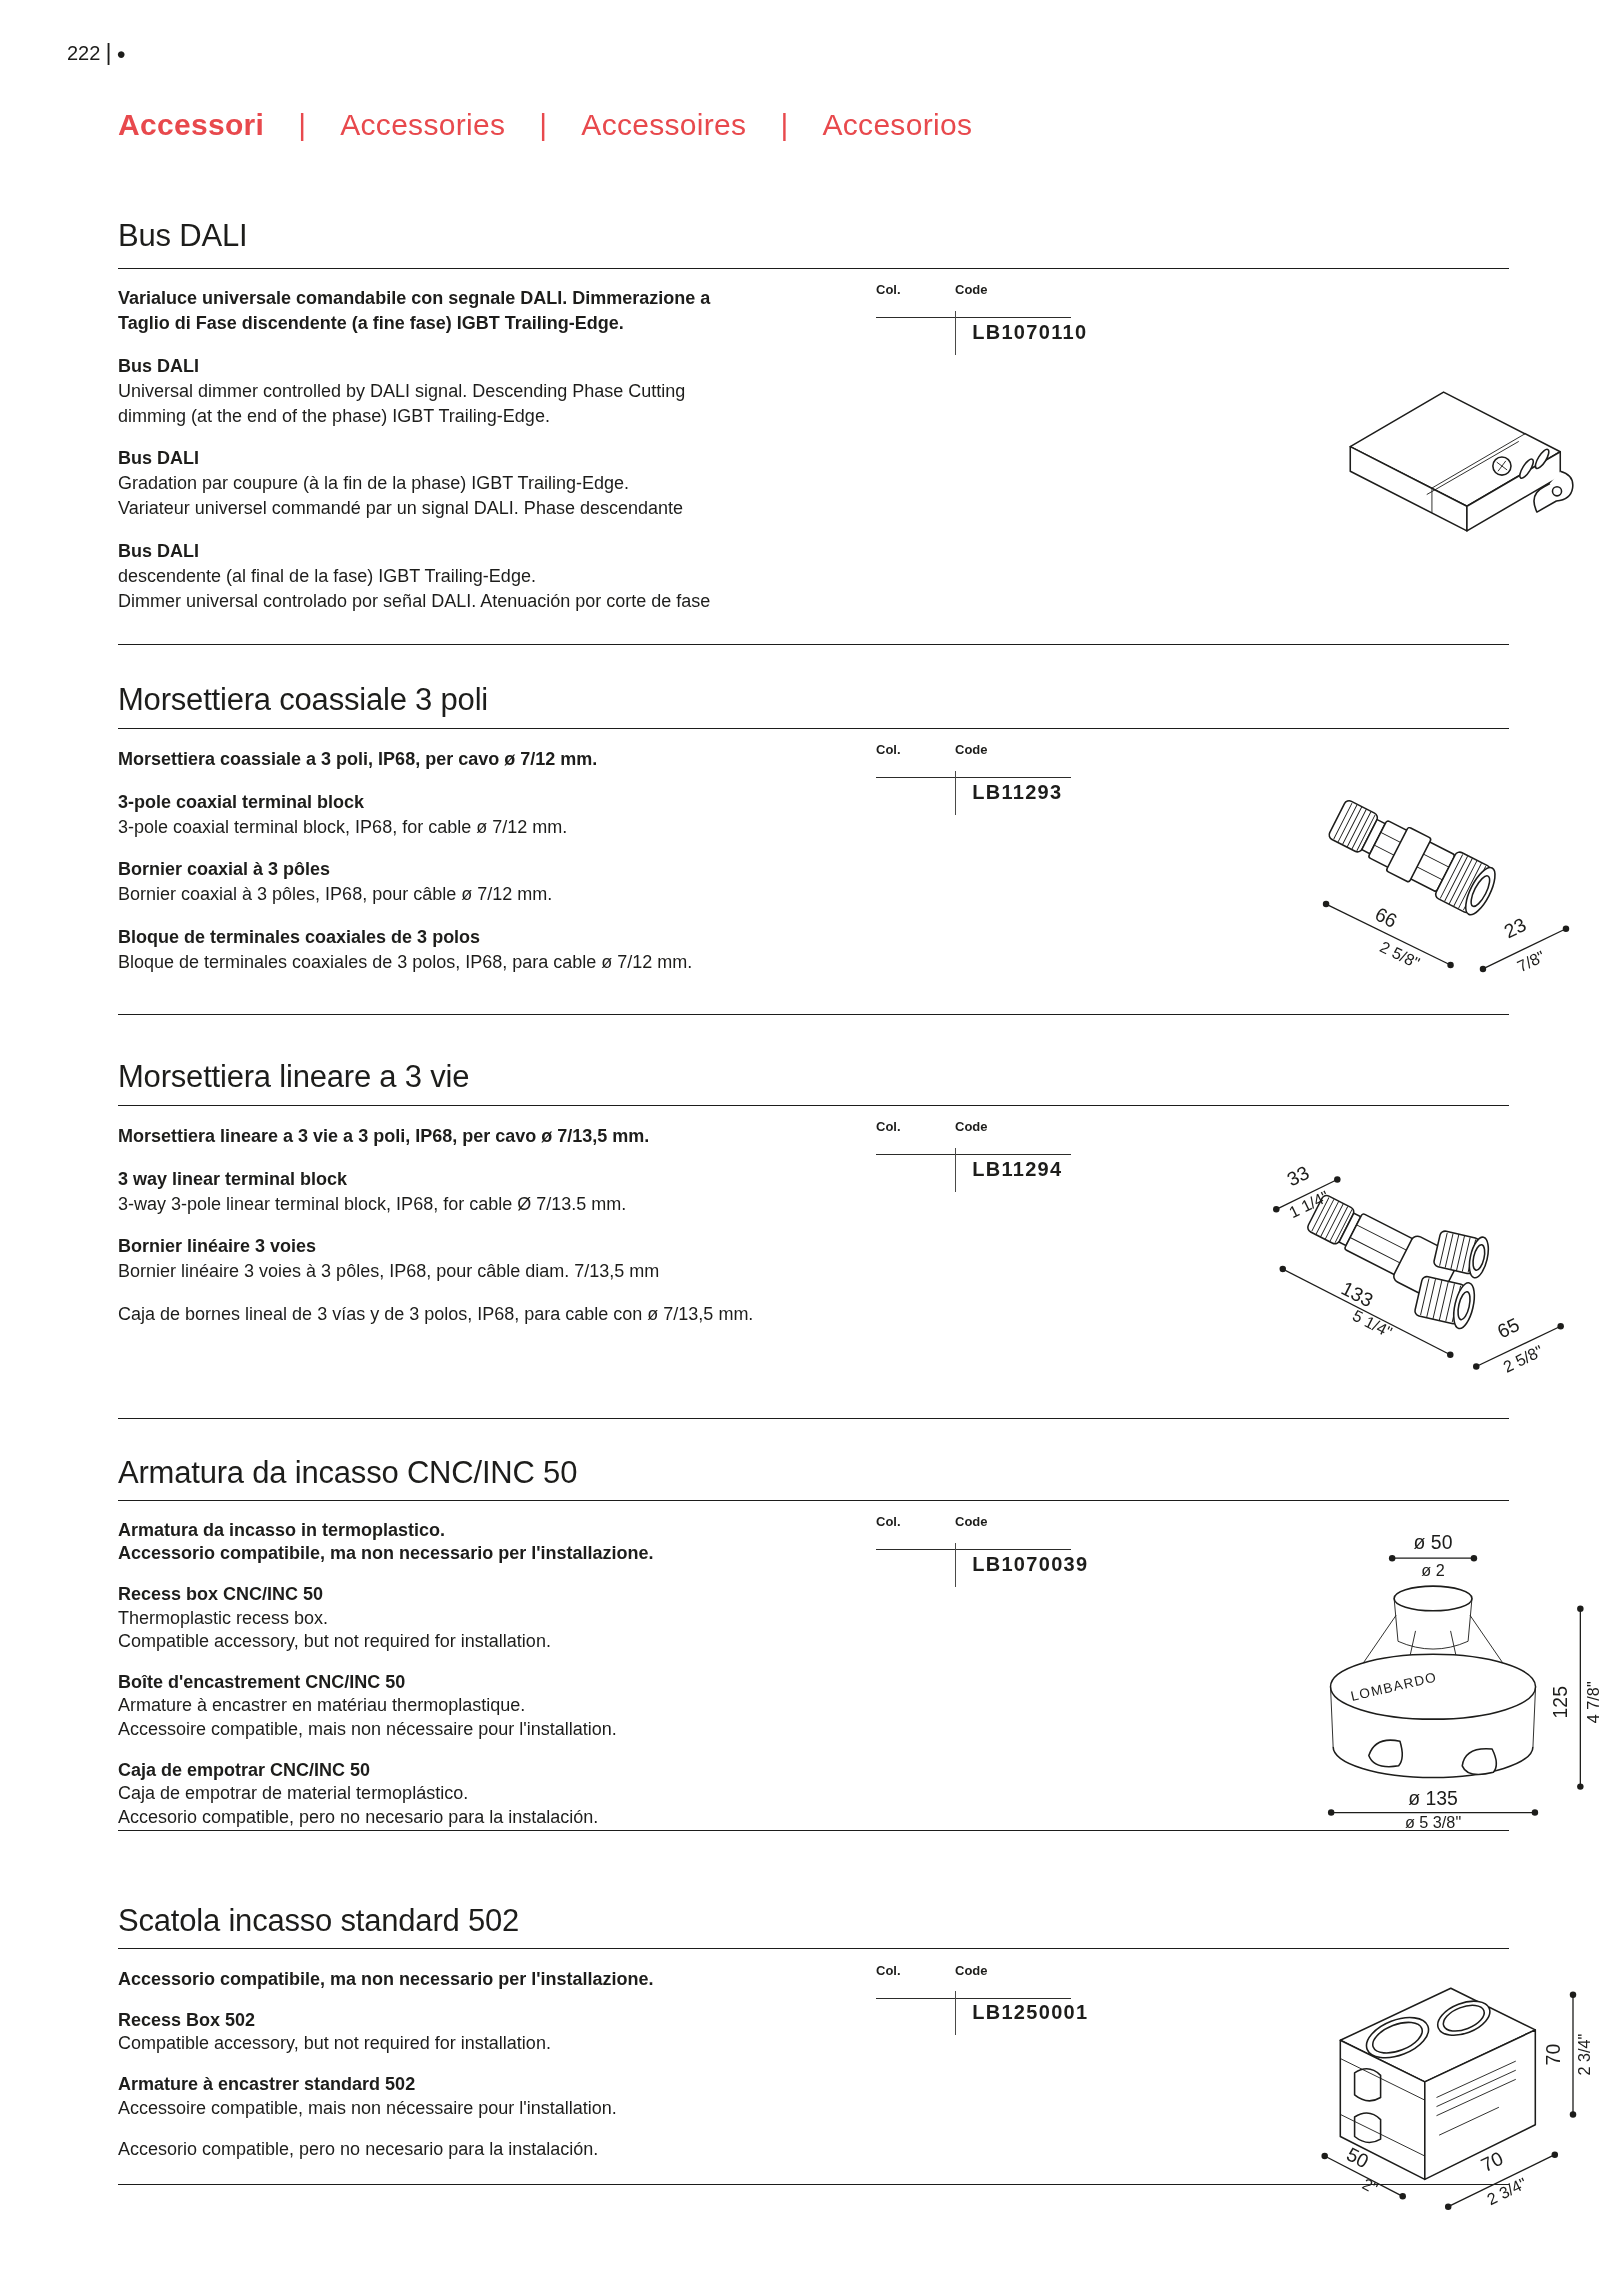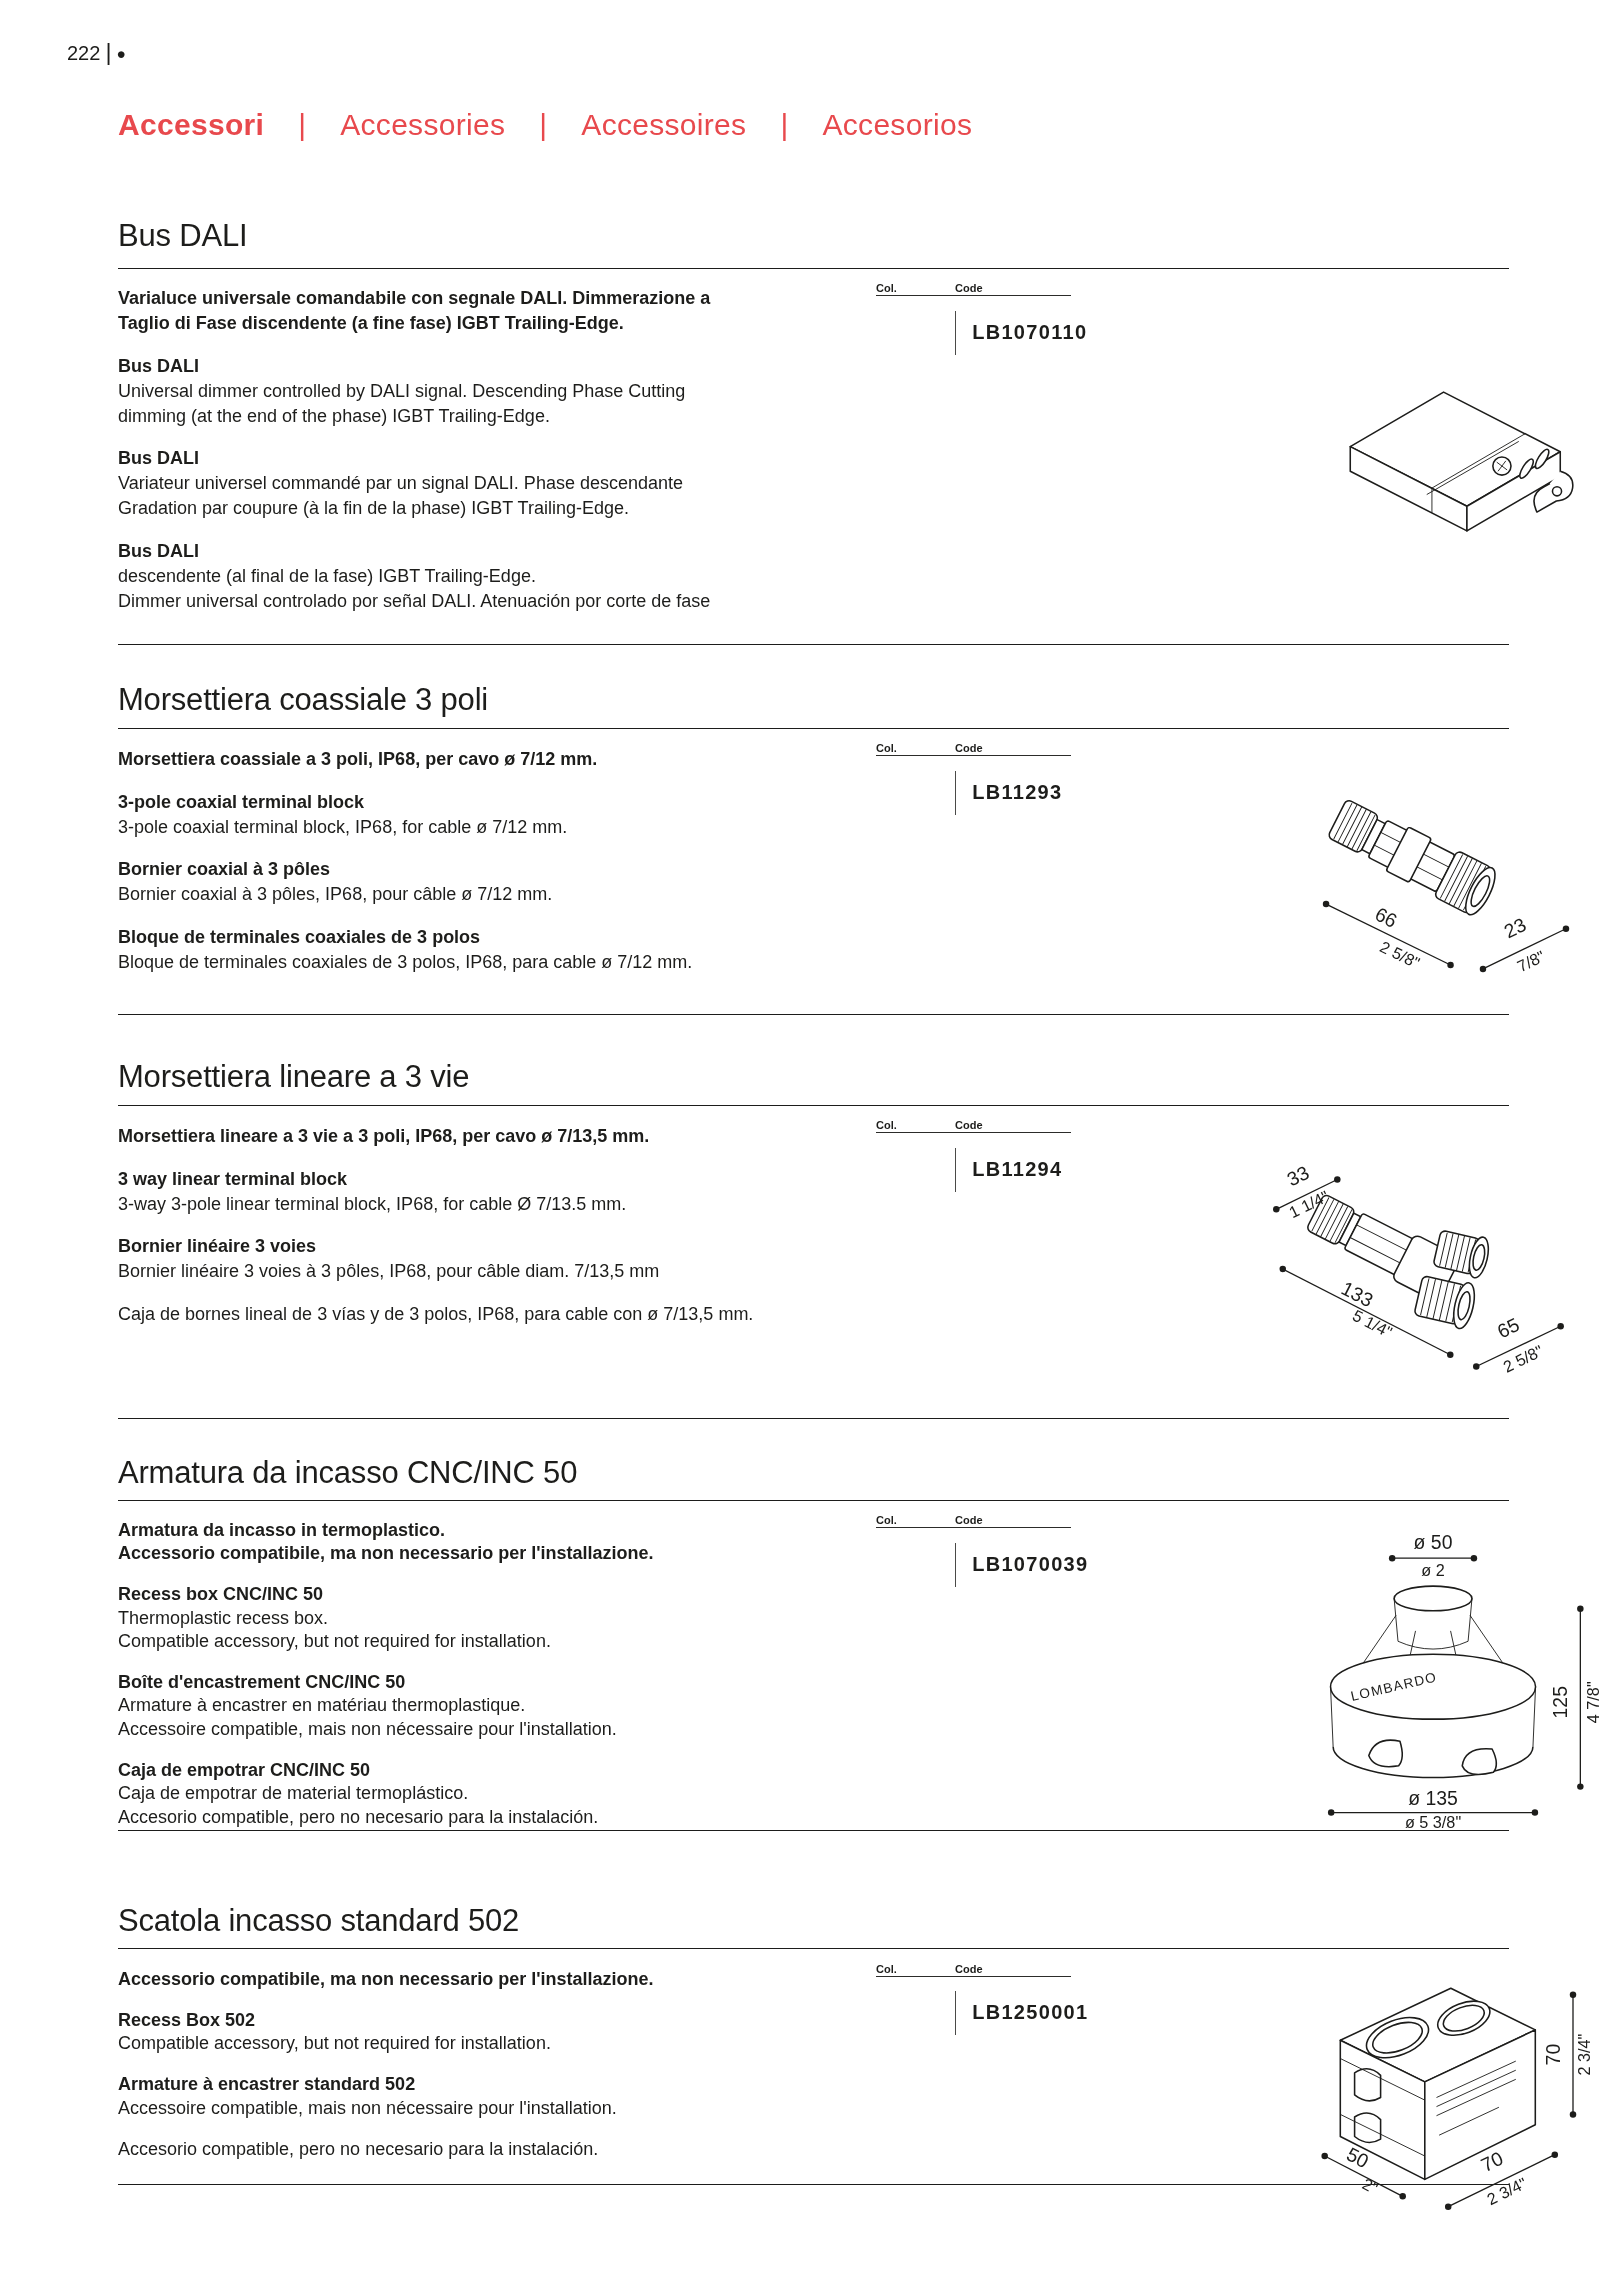--- a/index.html
+++ b/index.html
@@ -28,21 +28,21 @@
   
   .sec-body{position:absolute;left:118px;width:812px;}
   .sec-body .line{font-size:18px;line-height:25px;font-weight:300;white-space:nowrap;}
   .sec-body .line.b{font-weight:700;}
   .sec-body .block{margin-top:17.5px;}
   .sec-body.tight .line{line-height:23.4px;}
   .sec-body.tight .block{}
 
   
   .col-header{position:absolute;left:876px;width:195px;display:flex;
-              border-bottom:1.3px solid #2c2c2a;padding-bottom:1px;font-size:11px;font-weight:700;}
+              border-bottom:1.3px solid #2c2c2a;padding-bottom:20px;font-size:13px;font-weight:700;}
   .col-header .col-label{width:79px;}
 
   
   .code{position:absolute;left:955px;border-left:1.3px solid #4a4a48;
         padding:10.4px 0 10.4px 16.2px;font-size:20px;font-weight:700;letter-spacing:1.3px;white-space:nowrap;}
 
   
   .draw{position:absolute;}
   .draw .ol{stroke:#1d1d1b;fill:#ffffff;stroke-width:2.4;stroke-linejoin:round;}
   .draw .ln{stroke:#1d1d1b;fill:none;stroke-width:1.4;}
@@ -88,22 +88,22 @@
       <div class="line b">Varialuce universale comandabile con segnale DALI. Dimmerazione a</div>
       <div class="line b">Taglio di Fase discendente (a fine fase) IGBT Trailing-Edge.</div>
     </div>
     <div class="block">
       <div class="line b">Bus DALI</div>
       <div class="line">Universal dimmer controlled by DALI signal. Descending Phase Cutting</div>
       <div class="line">dimming (at the end of the phase) IGBT Trailing-Edge.</div>
     </div>
     <div class="block">
       <div class="line b">Bus DALI</div>
+      <div class="line">Gradation par coupure (à la fin de la phase) IGBT Trailing-Edge.</div>
       <div class="line">Variateur universel commandé par un signal DALI. Phase descendante</div>
-      <div class="line">Gradation par coupure (à la fin de la phase) IGBT Trailing-Edge.</div>
     </div>
     <div class="block">
       <div class="line b">Bus DALI</div>
       <div class="line">descendente (al final de la fase) IGBT Trailing-Edge.</div>
       <div class="line">Dimmer universal controlado por señal DALI. Atenuación por corte de fase</div>
     </div>
   </div>
 
   <svg class="draw" style="left:1332px;top:374px" width="253" height="175" viewBox="0 0 390 270">
     <g class="ol">

